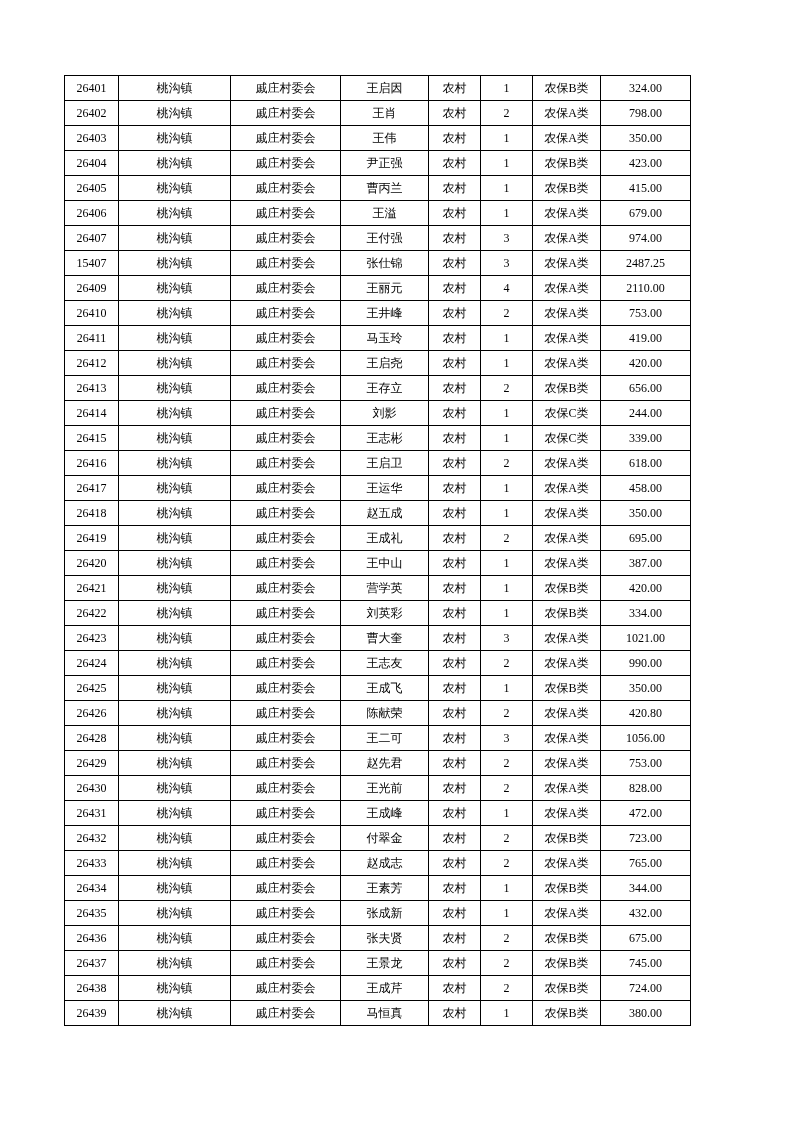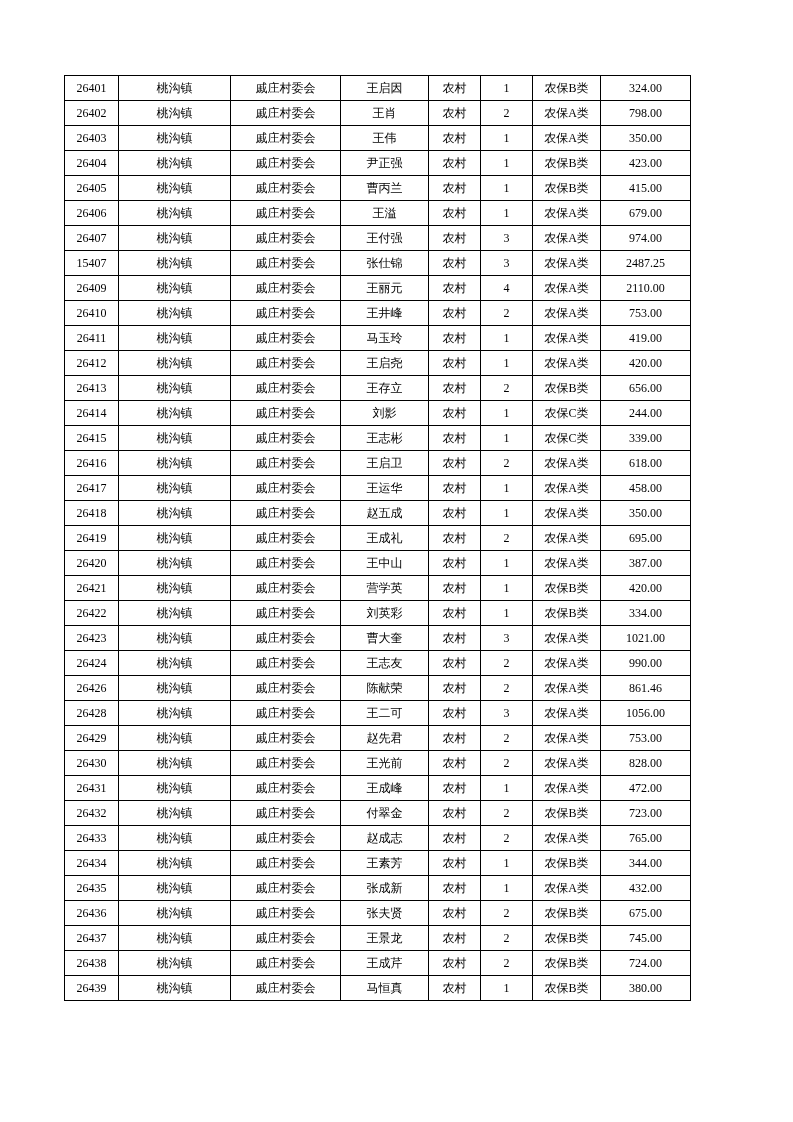--- a/index.html
+++ b/index.html
@@ -302,28 +302,38 @@
           <td class="col-0">26424</td>
           <td class="col-1">桃沟镇</td>
           <td class="col-2">戚庄村委会</td>
           <td class="col-3">王志友</td>
           <td class="col-4">农村</td>
           <td class="col-5">2</td>
           <td class="col-6">农保A类</td>
           <td class="col-7">990.00</td>
         </tr>
         <tr>
+          <td class="col-0">26425</td>
+          <td class="col-1">桃沟镇</td>
+          <td class="col-2">戚庄村委会</td>
+          <td class="col-3">王成飞</td>
+          <td class="col-4">农村</td>
+          <td class="col-5">1</td>
+          <td class="col-6">农保B类</td>
+          <td class="col-7">350.00</td>
+        </tr>
+        <tr>
           <td class="col-0">26426</td>
           <td class="col-1">桃沟镇</td>
           <td class="col-2">戚庄村委会</td>
           <td class="col-3">陈献荣</td>
           <td class="col-4">农村</td>
           <td class="col-5">2</td>
           <td class="col-6">农保A类</td>
-          <td class="col-7">861.46</td>
+          <td class="col-7">420.80</td>
         </tr>
         <tr>
           <td class="col-0">26428</td>
           <td class="col-1">桃沟镇</td>
           <td class="col-2">戚庄村委会</td>
           <td class="col-3">王二可</td>
           <td class="col-4">农村</td>
           <td class="col-5">3</td>
           <td class="col-6">农保A类</td>
           <td class="col-7">1056.00</td>

